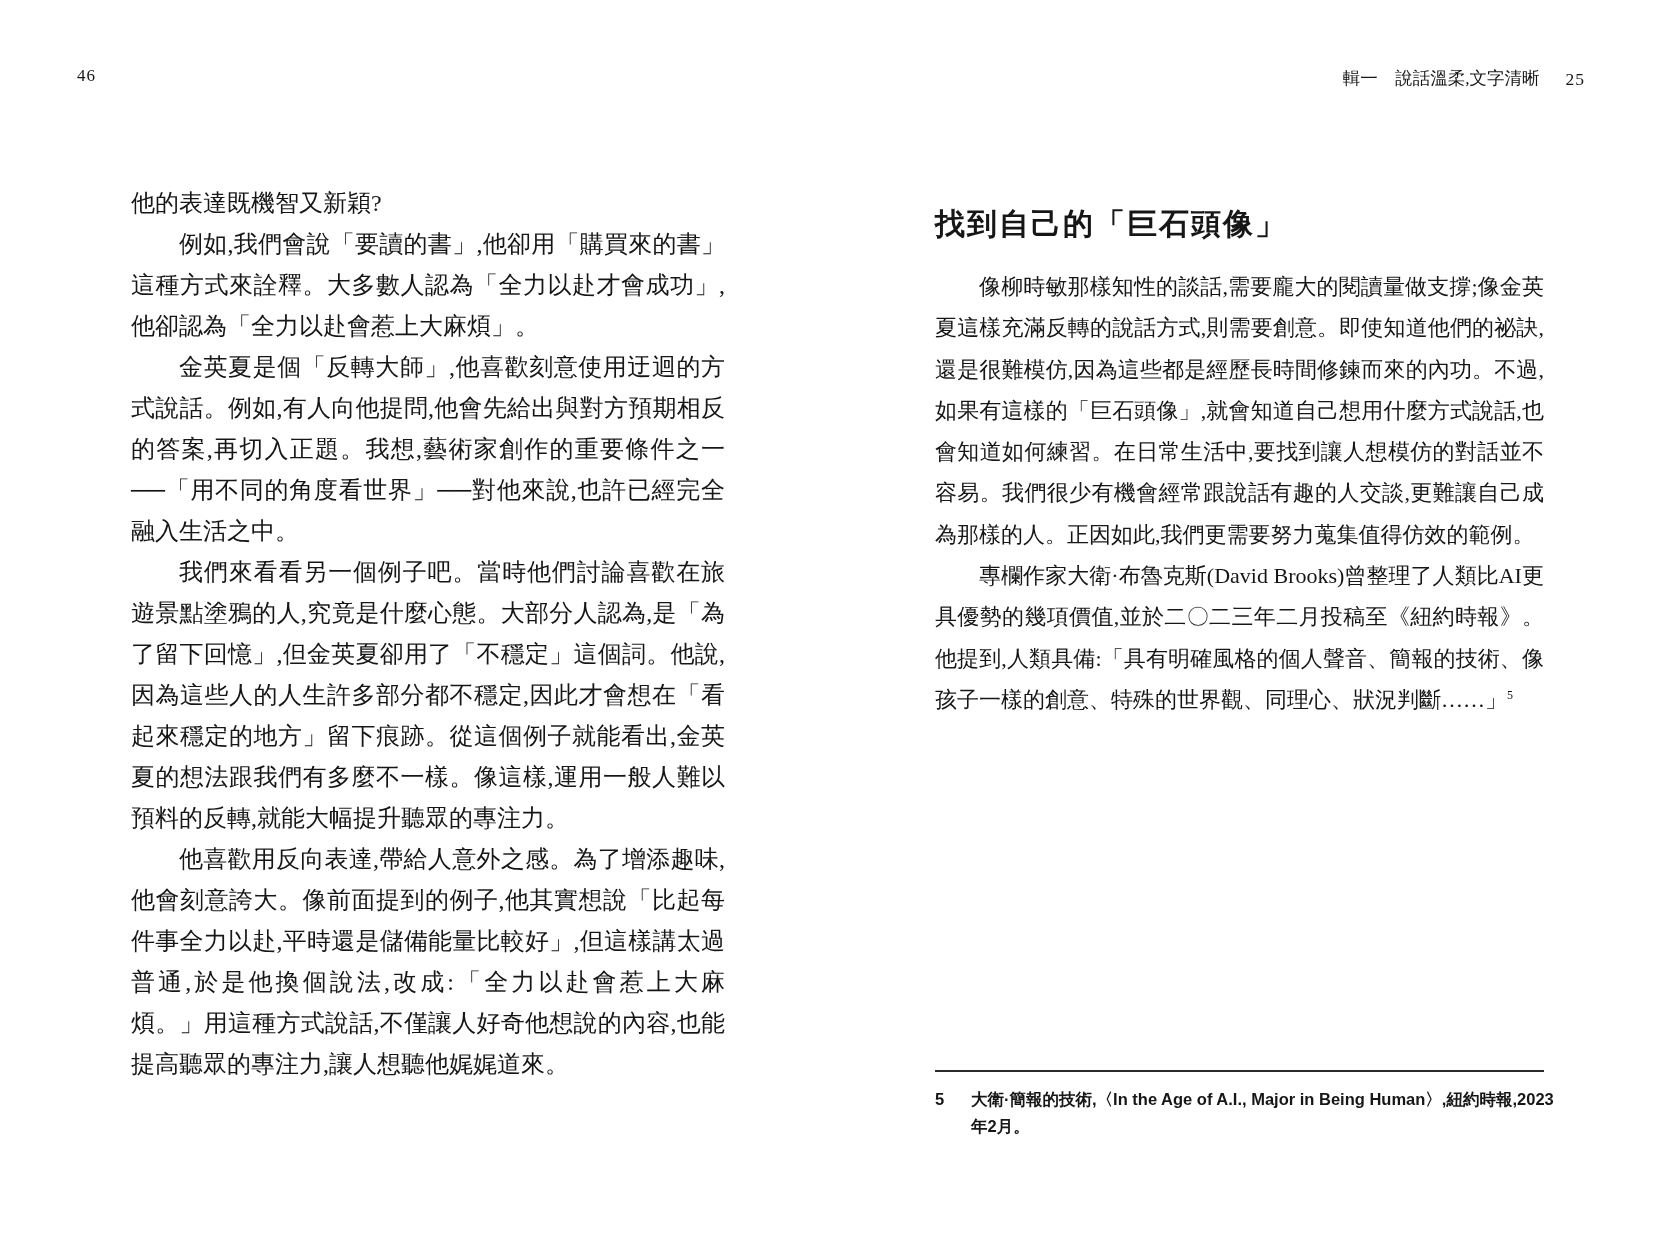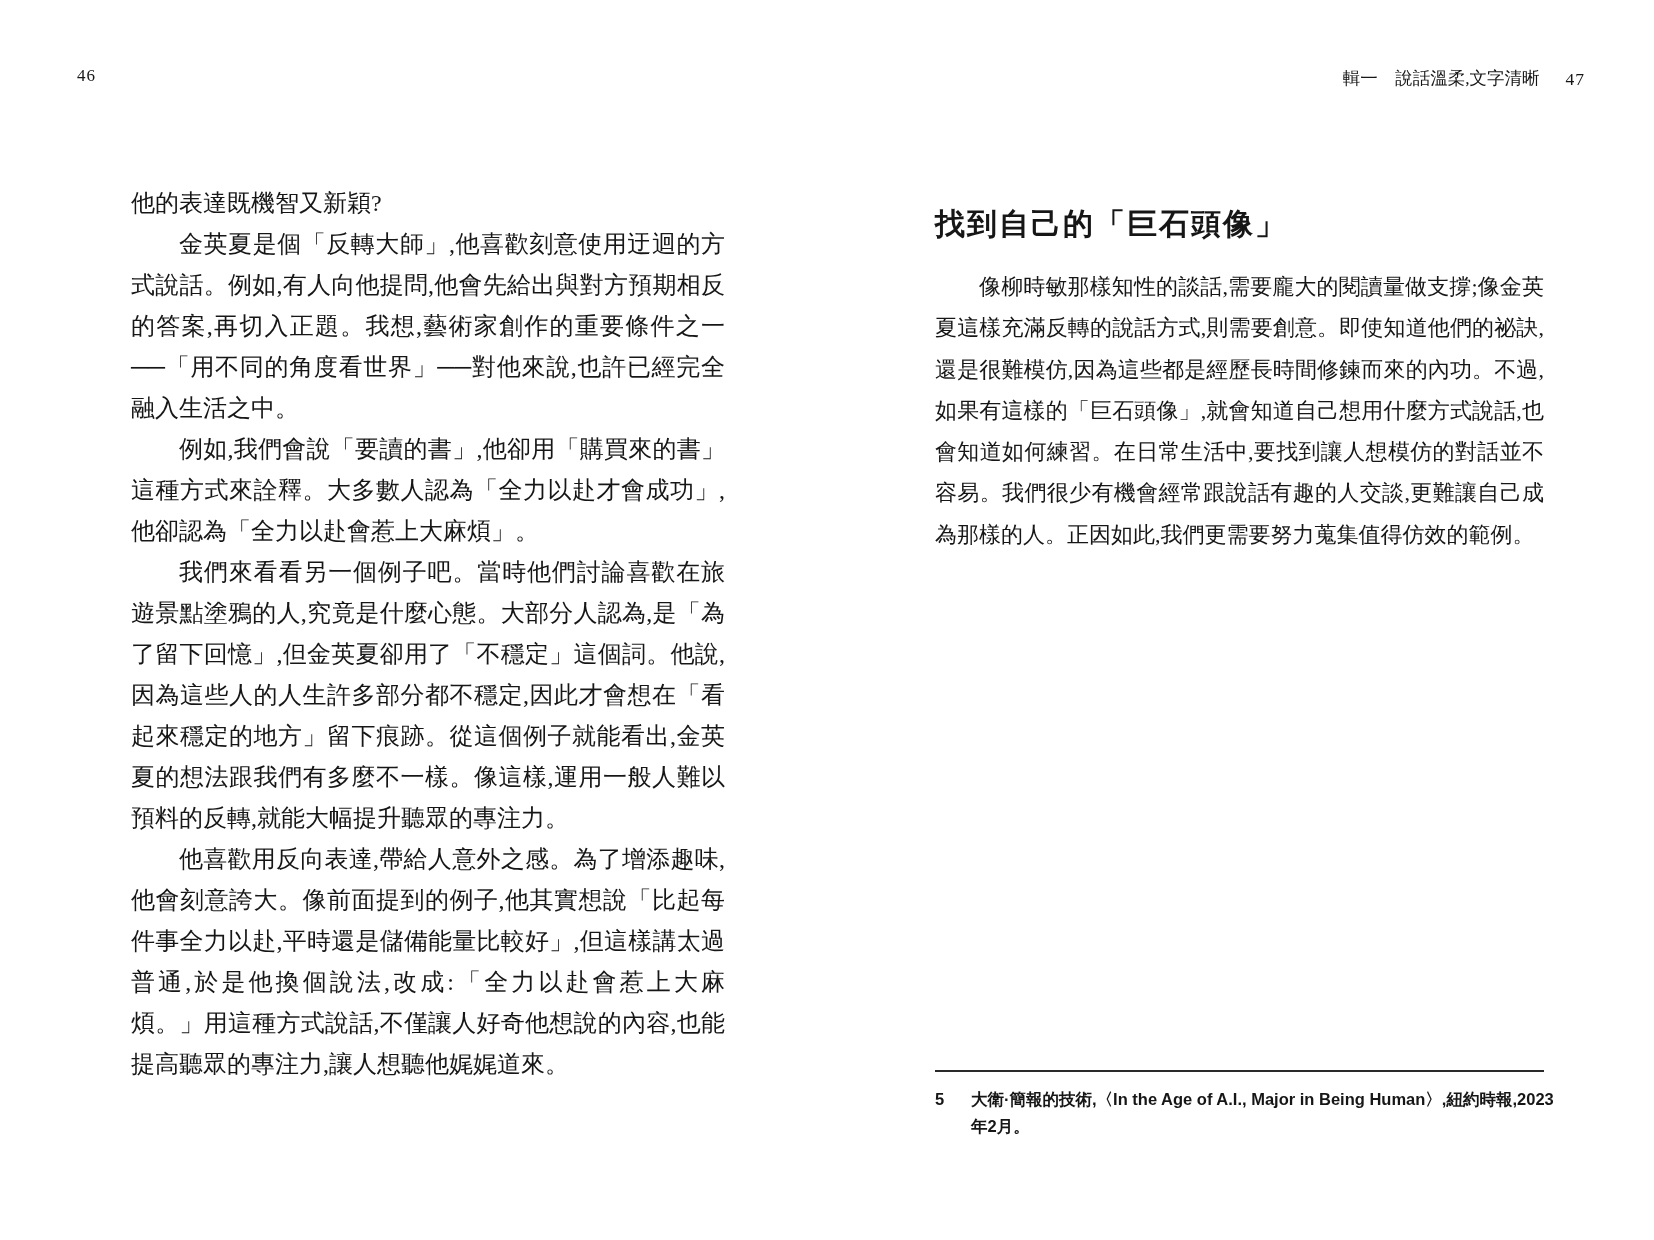--- a/index.html
+++ b/index.html
@@ -65,37 +65,38 @@
 </style>
 </head>
 <body style="--paper: #ffffff; --ink: #161616; --hl: #b4b4b4;">
 
 <div class="stage">
 
   <div>
     <div class="folio-left">46</div>
     <div class="left-body">
         <p class="para"><span>他的表達既機智又新穎?</span></p>
+        <p class="para indent"><span>例如,我們會說「要讀的書」,他卻用「購買來的書」這種方式來詮釋。大多數人認為「全力以赴才會成功」,他卻認為「全力以赴會惹上大麻煩」。</span></p>
         <p class="para indent"><span>金英夏是個「反轉大師」,他喜歡刻意使用迂迴的方式說話。例如,有人向他提問,他會先給出與對方預期相反的答案,再切入正題。我想,藝術家創作的重要條件之一──「用不同的角度看世界」──對他來說,也許已經完全融入生活之中。</span></p>
-        <p class="para indent"><span>例如,我們會說「要讀的書」,他卻用「購買來的書」這種方式來詮釋。大多數人認為「全力以赴才會成功」,他卻認為「全力以赴會惹上大麻煩」。</span></p>
         <p class="para indent"><span>我們來看看另一個例子吧。當時他們討論喜歡在旅遊景點塗鴉的人,究竟是什麼心態。大部分人認為,是「為了留下回憶」,但金英夏卻用了「不穩定」這個詞。他說,因為這些人的人生許多部分都不穩定,因此才會想在「看起來穩定的地方」留下痕跡。從這個例子就能看出,金英夏的想法跟我們有多麼不一樣。像這樣,運用一般人難以預料的反轉,就能大幅提升聽眾的專注力。</span></p>
         <p class="para indent"><span>他喜歡用反向表達,帶給人意外之感。為了增添趣味,他會刻意誇大。像前面提到的例子,他其實想說「比起每件事全力以赴,平時還是儲備能量比較好」,但這樣講太過普通,於是他換個說法,改成:「全力以赴會惹上大麻煩。」用這種方式說話,不僅讓人好奇他想說的內容,也能提高聽眾的專注力,讓人想聽他娓娓道來。</span></p>
       </div>
   </div>
 
   <div>
     <div class="right-header">
       <span>輯一　說話溫柔,文字清晰</span>
-      <span class="folio-right">47</span>
+      <span class="folio-right">25</span>
     </div>
 
     <h1 class="section-title">找到自己的「巨石頭像」</h1>
 
     <div class="right-body">
         <p class="para indent"><span>像柳時敏那樣知性的談話,需要龐大的閱讀量做支撐;像金英夏這樣充滿反轉的說話方式,則需要創意。即使知道他們的祕訣,還是很難模仿,因為這些都是經歷長時間修鍊而來的內功。不過,如果有這樣的「巨石頭像」,就會知道自己想用什麼方式說話,也會知道如何練習。在日常生活中,要找到讓人想模仿的對話並不容易。我們很少有機會經常跟說話有趣的人交談,更難讓自己成為那樣的人。正因如此,我們更需要努力蒐集值得仿效的範例。</span></p>
+        <p class="para indent"><span>專欄作家大衛·布魯克斯(David Brooks)曾整理了人類比AI更具優勢的幾項價值,並於二〇二三年二月投稿至《紐約時報》。他提到,人類具備:「具有明確風格的個人聲音、簡報的技術、像孩子一樣的創意、特殊的世界觀、同理心、狀況判斷……」</span><sup class="fn-sup">5</sup></p>
       </div>
 
     <div class="footnote-rule"></div>
 
     <div class="footnote">
       <span class="fn-num">5</span>
       <span class="fn-text">大衛·簡報的技術,〈In the Age of A.I., Major in Being Human〉,紐約時報,2023年2月。</span>
     </div>
   </div>
 

